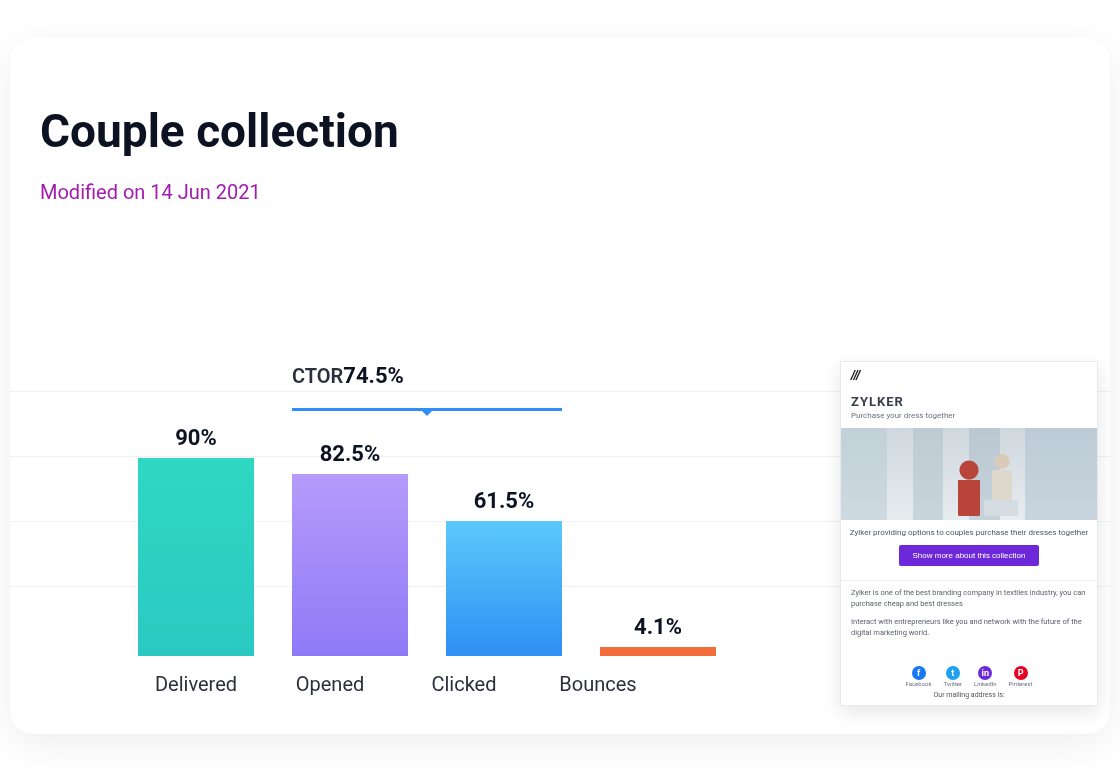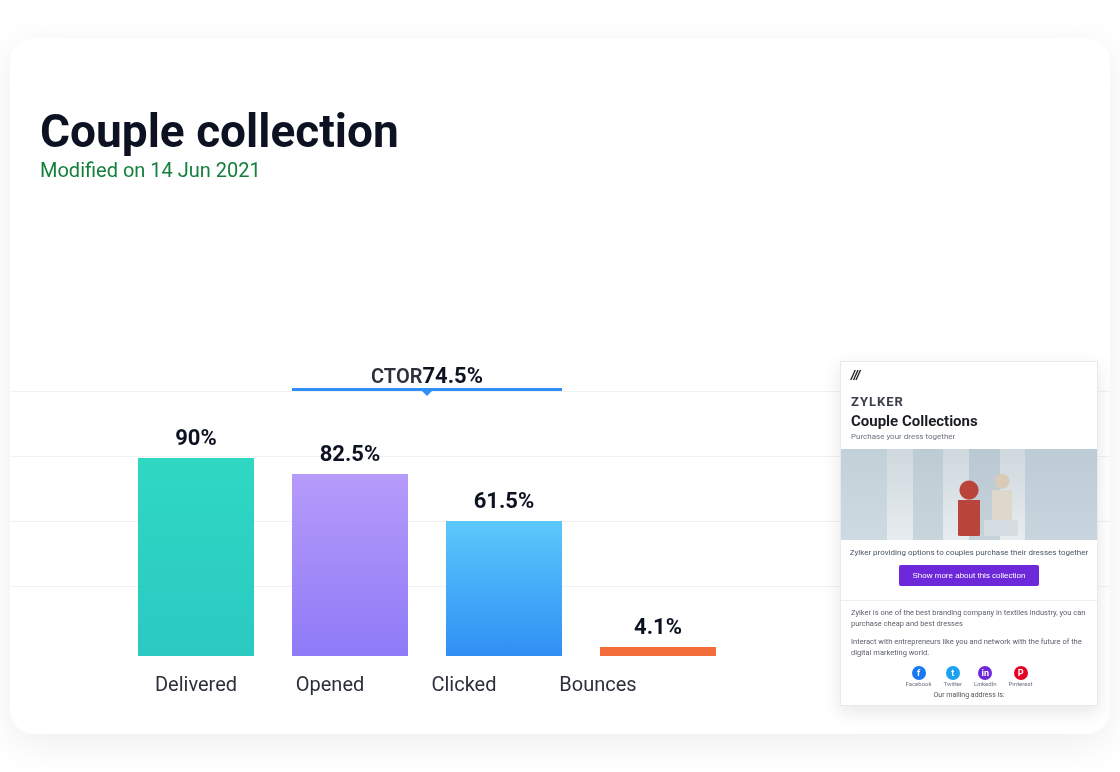--- a/index.html
+++ b/index.html
@@ -45,21 +45,22 @@
     }
     .chevron { margin-left: auto; color: #c7cdd4; font-size: 26px; }
     .title {
       font-size: 46px;
       font-weight: 700;
       color: #0c1221;
       margin-top: 36px;
     }
     .subtitle {
       font-size: 20px;
-      color: #15803d;
+      color: #a21caf;
+      margin-top: 22px;
     }
     .chart-area {
       position: absolute;
       left: 0; right: 0; bottom: 28px;
       height: 315px;
     }
     .gridlines { position: absolute; left: 0; right: 0; top: 0; height: 260px; }
     .gridline { position: absolute; left: 0; right: 0; height: 1px; background: #f0f1f3; }
     .bars {
       position: absolute;
@@ -81,23 +82,23 @@
       position: absolute;
       left: 128px;
       bottom: 10px;
       display: flex;
       gap: 18px;
     }
     .cat-label { width: 116px; text-align: center; font-size: 20px; color: #2b303b; }
     .ctor-bar {
       position: absolute;
       left: 282px; width: 270px; top: -28px;
-      display: flex; justify-content: center; align-items: flex-end;
+      display: flex; justify-content: flex-start; align-items: flex-end;
       border-bottom: 3px solid #2f8ff4;
-      padding-bottom: 0;
+      padding-bottom: 20px;
     }
     .ctor-label { font-size: 20px; font-weight: 600; color: #2b303b; }
     .ctor-value { font-size: 22px; font-weight: 700; color: #0c1221; }
     .ctor-tri {
       position: absolute; left: 50%; top: 100%; transform: translateX(-50%);
       width: 0; height: 0; border-left: 8px solid transparent; border-right: 8px solid transparent; border-top: 8px solid #2f8ff4;
     }
     .preview {
       position: absolute;
       right: 12px; bottom: 0;
@@ -202,21 +203,20 @@
       <div class="cat-label">Clicked</div>
       <div class="cat-label">Bounces</div>
     </div>
 
     <div class="preview">
       <div class="pv-pad">
         <div class="pv-logo-row">
           <span class="pv-logo-mark">///</span>
         </div>
         <div class="pv-logo-text">ZYLKER</div>
-        <div class="pv-title">Couple Collections</div>
         <div class="pv-sub">Purchase your dress together</div>
       </div>
       <div class="pv-img">
         <div class="pv-person1"></div>
         <div class="pv-person2"></div>
         <div class="pv-laptop"></div>
       </div>
       <div class="pv-line">Zylker providing options to couples purchase their dresses together</div>
       <button class="pv-cta">Show more about this collection</button>
       <div class="pv-hr"></div>

